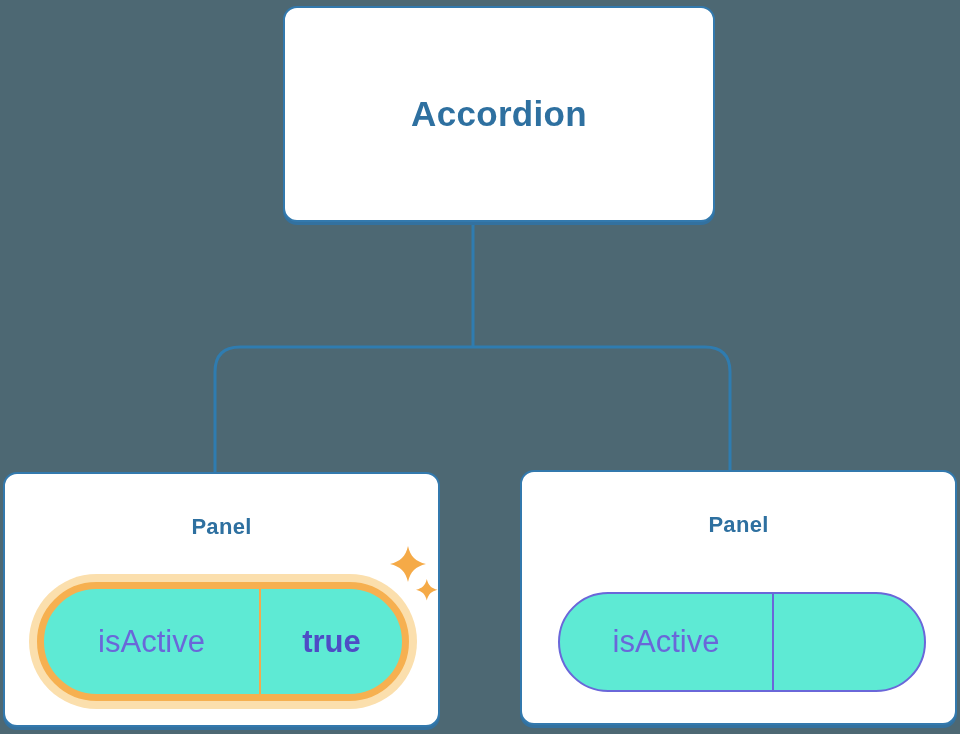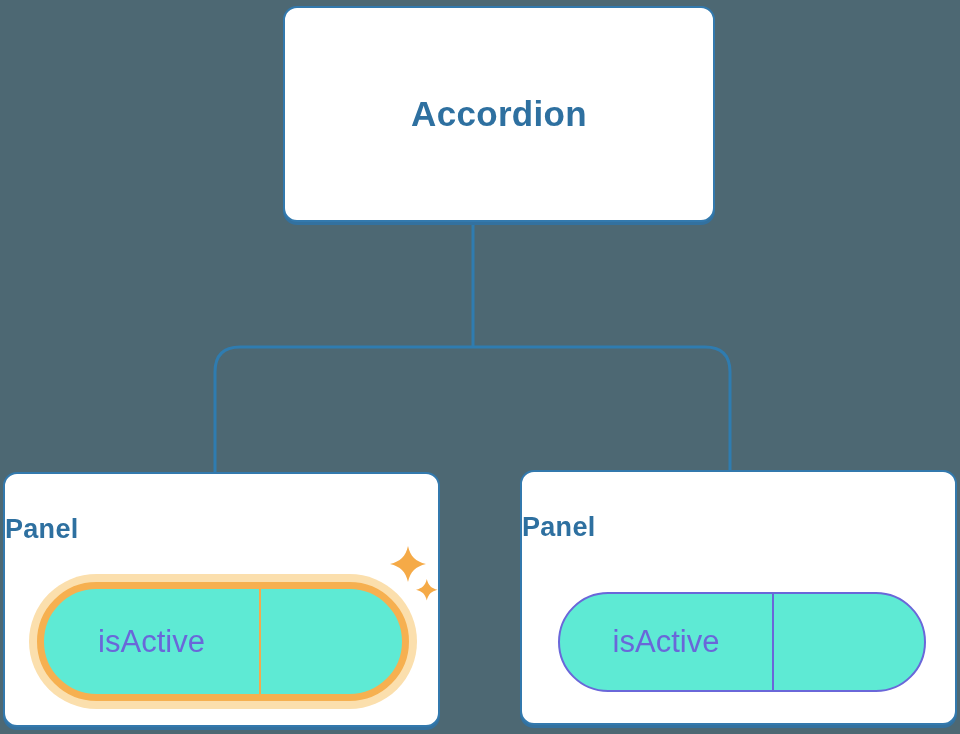--- a/index.html
+++ b/index.html
@@ -66,23 +66,23 @@
     left: 520px;
     top: 470px;
     width: 437px;
     height: 255px;
   }
   .panel-title {
     position: absolute;
     top: 40px;
     left: 0;
     right: 0;
-    text-align: left;
+    text-align: center;
     color: #2e70a0;
-    font-size: 27px;
+    font-size: 22px;
     font-weight: 600;
     letter-spacing: 0.3px;
   }
   .pill {
     position: absolute;
     display: flex;
     align-items: stretch;
     box-sizing: border-box;
     background: #5eead4;
     border-radius: 999px;
@@ -150,20 +150,21 @@
   </svg>
 
   <div class="node accordion">
     <span class="node-title">Accordion</span>
   </div>
 
   <div class="node panel-left">
     <div class="panel-title">Panel</div>
     <div class="pill active">
       <div class="seg name">isActive</div>
+      <div class="seg value">true</div>
     </div>
     <svg class="sparkles" viewBox="0 0 48 56" aria-hidden="true">
       <path d="M18 0 C20.5 10.5 25.5 15.5 36 18 C25.5 20.5 20.5 25.5 18 36 C15.5 25.5 10.5 20.5 0 18 C10.5 15.5 15.5 10.5 18 0 Z"></path>
       <path transform="translate(26 33) scale(0.6)" d="M18 0 C20.5 10.5 25.5 15.5 36 18 C25.5 20.5 20.5 25.5 18 36 C15.5 25.5 10.5 20.5 0 18 C10.5 15.5 15.5 10.5 18 0 Z"></path>
     </svg>
   </div>
 
   <div class="node panel-right">
     <div class="panel-title">Panel</div>
     <div class="pill inactive">

